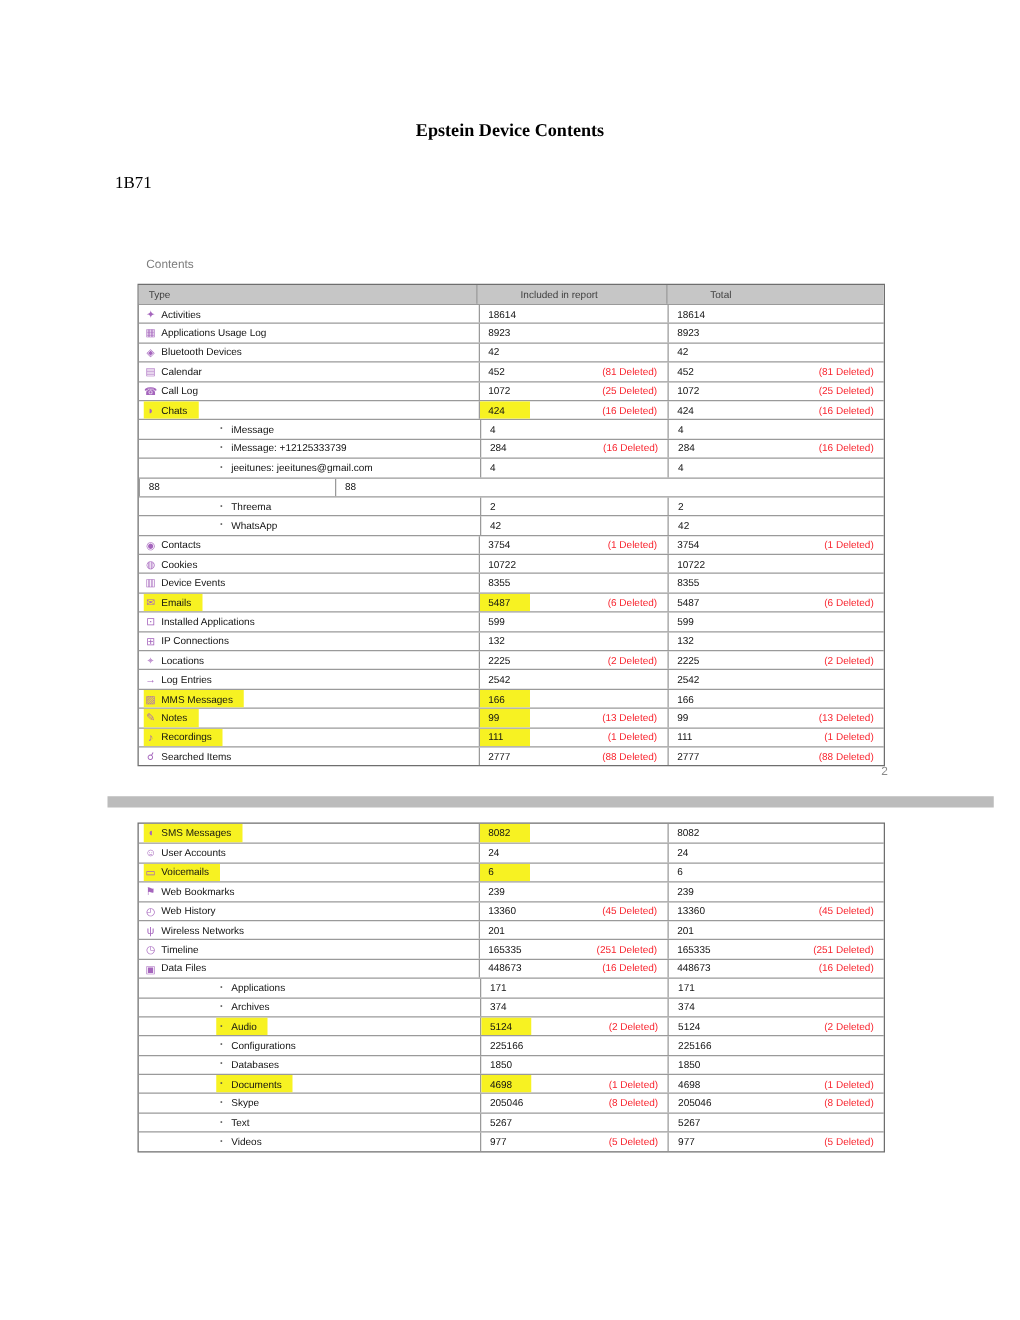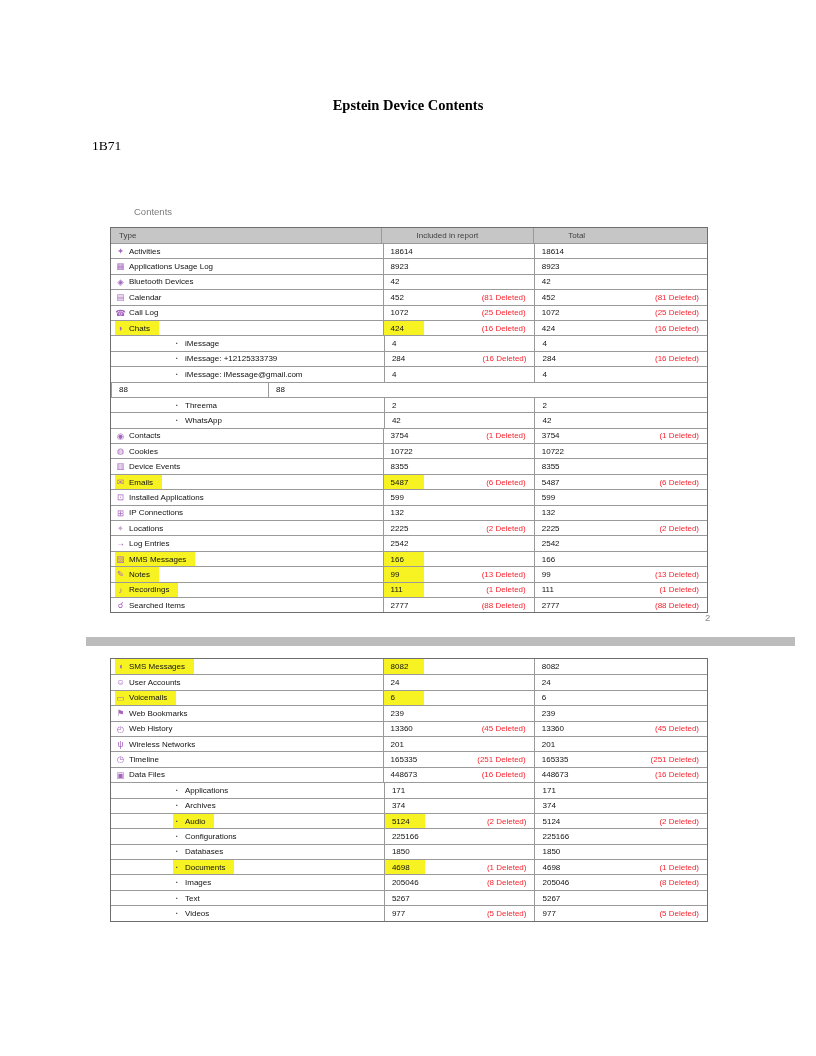--- a/index.html
+++ b/index.html
@@ -12,21 +12,21 @@
     font-family:"Liberation Sans", sans-serif;overflow:hidden;
   }
   .page-title{
     position:absolute;top:97px;left:0;width:816px;text-align:center;
     font-family:"Liberation Serif", serif;font-weight:bold;font-size:14.5px;color:#000;
   }
   .exhibit{
     position:absolute;top:138px;left:92px;
     font-family:"Liberation Serif", serif;font-size:13.5px;color:#000;
   }
-  .contents-label{position:absolute;top:206px;left:117px;font-size:9.5px;color:#7d7d7d;margin-left:17px;}
+  .contents-label{position:absolute;top:206px;left:117px;font-size:9.5px;color:#7d7d7d;}
   .page-number{position:absolute;top:612px;left:705px;font-size:9.5px;color:#8a8a8a;}
   .page-break-bar{position:absolute;top:637px;left:86px;width:709px;height:9px;background:var(--bar);}
   .ctable{
     position:absolute;left:110px;width:598px;border:1px solid var(--outer);
     box-sizing:border-box;background:#fff;
   }
   #table1{top:227px;}
   #table2{top:658px;}
   .trow{display:flex;height:15.4px;box-sizing:border-box;border-top:1px solid var(--line);align-items:stretch;}
   .ctable .trow:first-child{border-top:none;}
@@ -188,21 +188,21 @@
       </div>
       <div class="cell tot">
         <span class="num">284</span>
         <span class="del">(16 Deleted)</span>
       </div>
     </div>
     <div class="trow sub">
       <div class="cell type">
         <span class="lwrap">
           <span class="bullet">▪</span>
-          <span class="lbl">iMessage: iMessage@gmail.com</span>
+          <span class="lbl">jeeitunes: jeeitunes@gmail.com</span>
         </span>
       </div>
       <div class="cell inc">
         <span class="num">4</span>
         <span class="del"></span>
       </div>
       <div class="cell tot">
         <span class="num">4</span>
         <span class="del"></span>
       </div>
@@ -668,21 +668,21 @@
       </div>
       <div class="cell tot">
         <span class="num">4698</span>
         <span class="del">(1 Deleted)</span>
       </div>
     </div>
     <div class="trow sub">
       <div class="cell type">
         <span class="lwrap">
           <span class="bullet">▪</span>
-          <span class="lbl">Images</span>
+          <span class="lbl">Skype</span>
         </span>
       </div>
       <div class="cell inc">
         <span class="num">205046</span>
         <span class="del">(8 Deleted)</span>
       </div>
       <div class="cell tot">
         <span class="num">205046</span>
         <span class="del">(8 Deleted)</span>
       </div>

